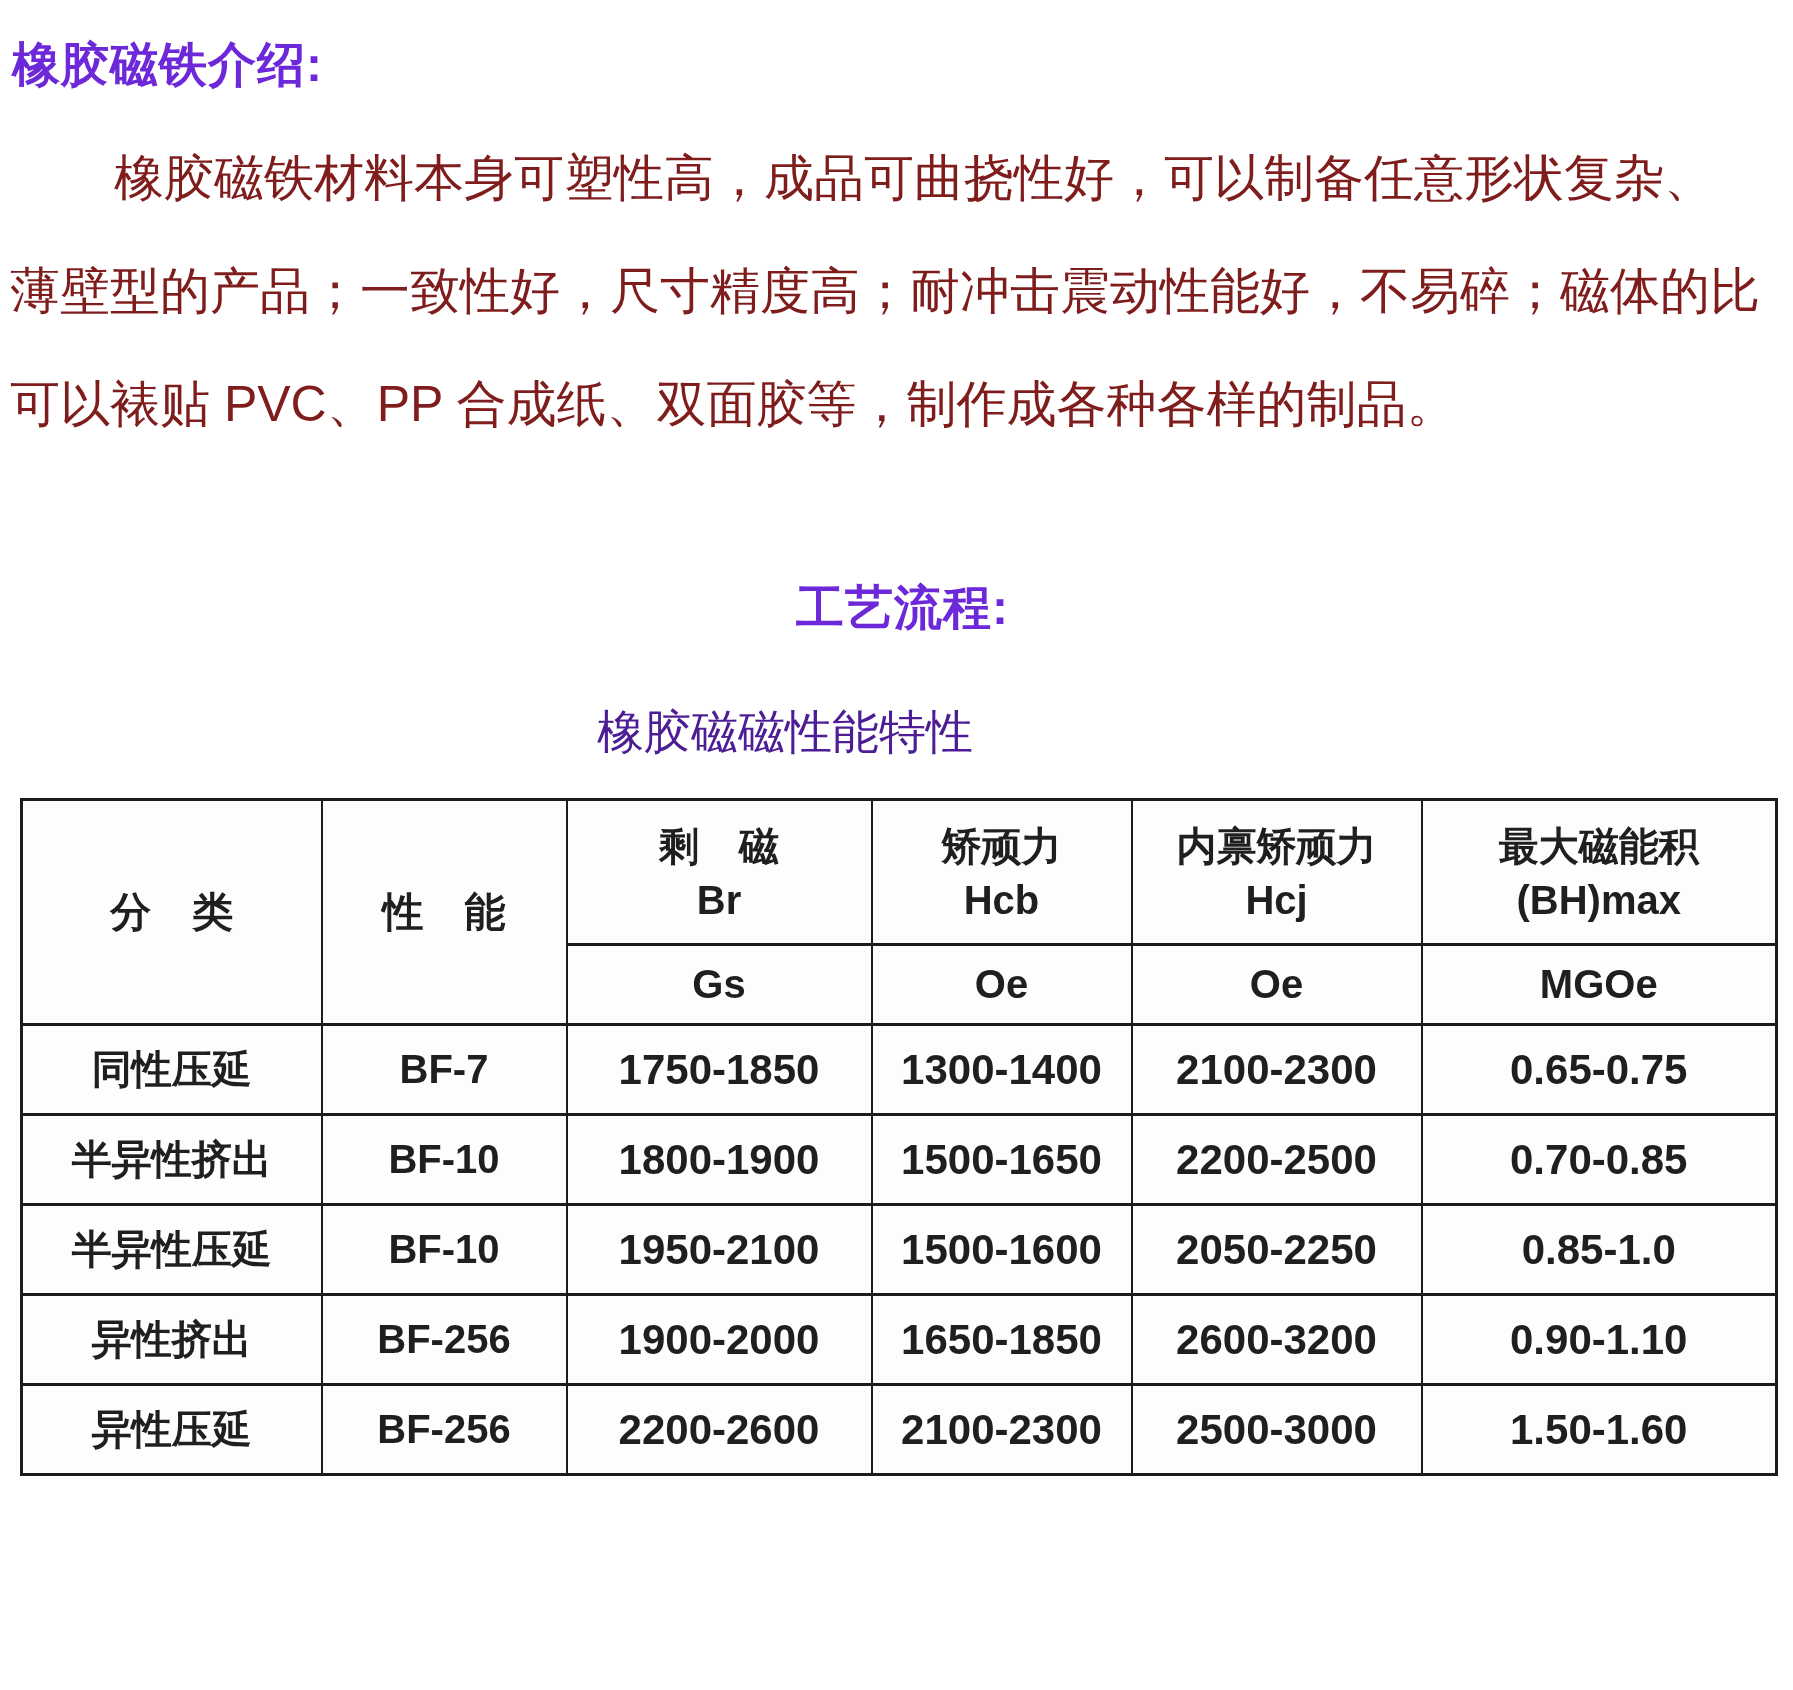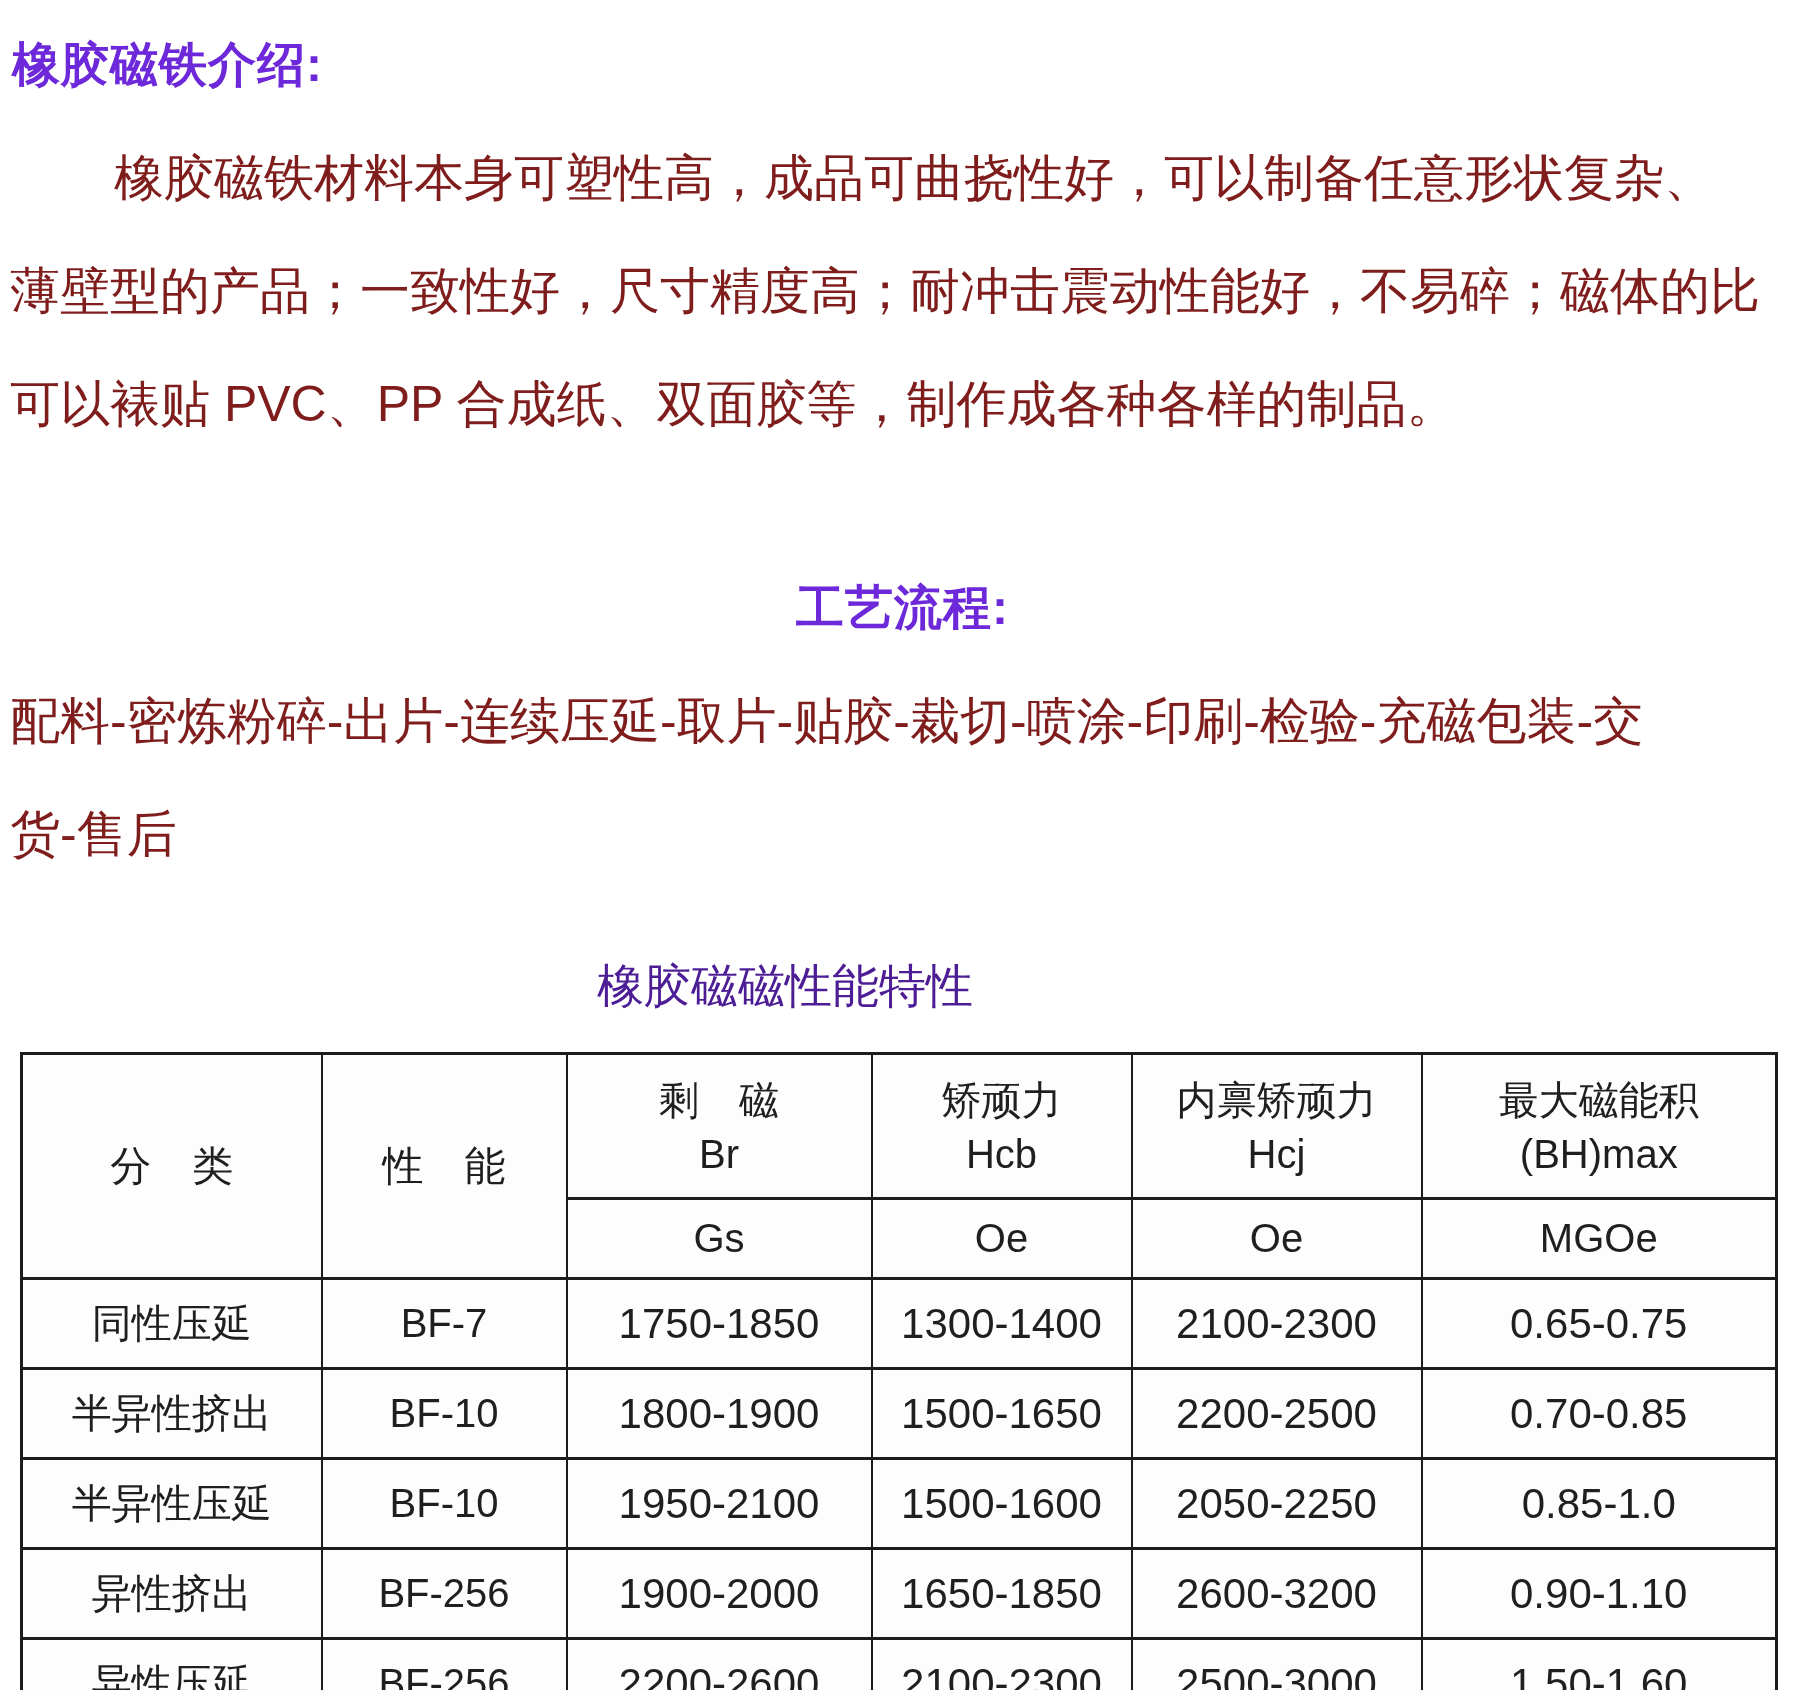--- a/index.html
+++ b/index.html
@@ -59,21 +59,21 @@
     border-collapse: collapse;
     border: 3px solid #1c1c1c;
     background: #fdfdfd;
   }
   table.spec th, table.spec td {
     border-left: 2px solid #1c1c1c;
     border-right: 2px solid #1c1c1c;
     border-top: 3px solid #1c1c1c;
     border-bottom: 3px solid #1c1c1c;
     color: #1f1f1f;
-    font-weight: normal;
+    font-weight: bold;
     text-align: center;
     vertical-align: middle;
     padding: 16px;
     overflow: hidden;
   }
   tr.hdr-main   { height: 145px; }
   tr.hdr-units  { height: 57px; }
   tr.data-row   { height: 56px; }
   .hdr-name   { font-size: 40px; line-height: 56px; }
   .hdr-symbol { font-size: 40px; line-height: 52px; }
@@ -101,24 +101,20 @@
   <div class="doc-heading">橡胶磁铁介绍:</div>
 
   <div class="para">
     <div class="docline indent">橡胶磁铁材料本身可塑性高，成品可曲挠性好，可以制备任意形状复杂、</div>
     <div class="docline">薄壁型的产品；一致性好，尺寸精度高；耐冲击震动性能好，不易碎；磁体的比</div>
     <div class="docline">可以裱贴 PVC、PP 合成纸、双面胶等，制作成各种各样的制品。</div>
   </div>
 
   <div class="doc-heading h2-heading">工艺流程:</div>
 
-  <div class="para">
-    <div class="docline">配料-密炼粉碎-出片-连续压延-取片-贴胶-裁切-喷涂-印刷-检验-充磁包装-交</div>
-    <div class="docline">货-售后</div>
-  </div>
 
   <div class="table-title">橡胶磁磁性能特性</div>
 
   <table class="spec">
     <colgroup>
       <col class="c-cat">
         <col class="c-perf">
         <col class="c-br">
       <col class="c-hcb">
         <col class="c-hcj">

